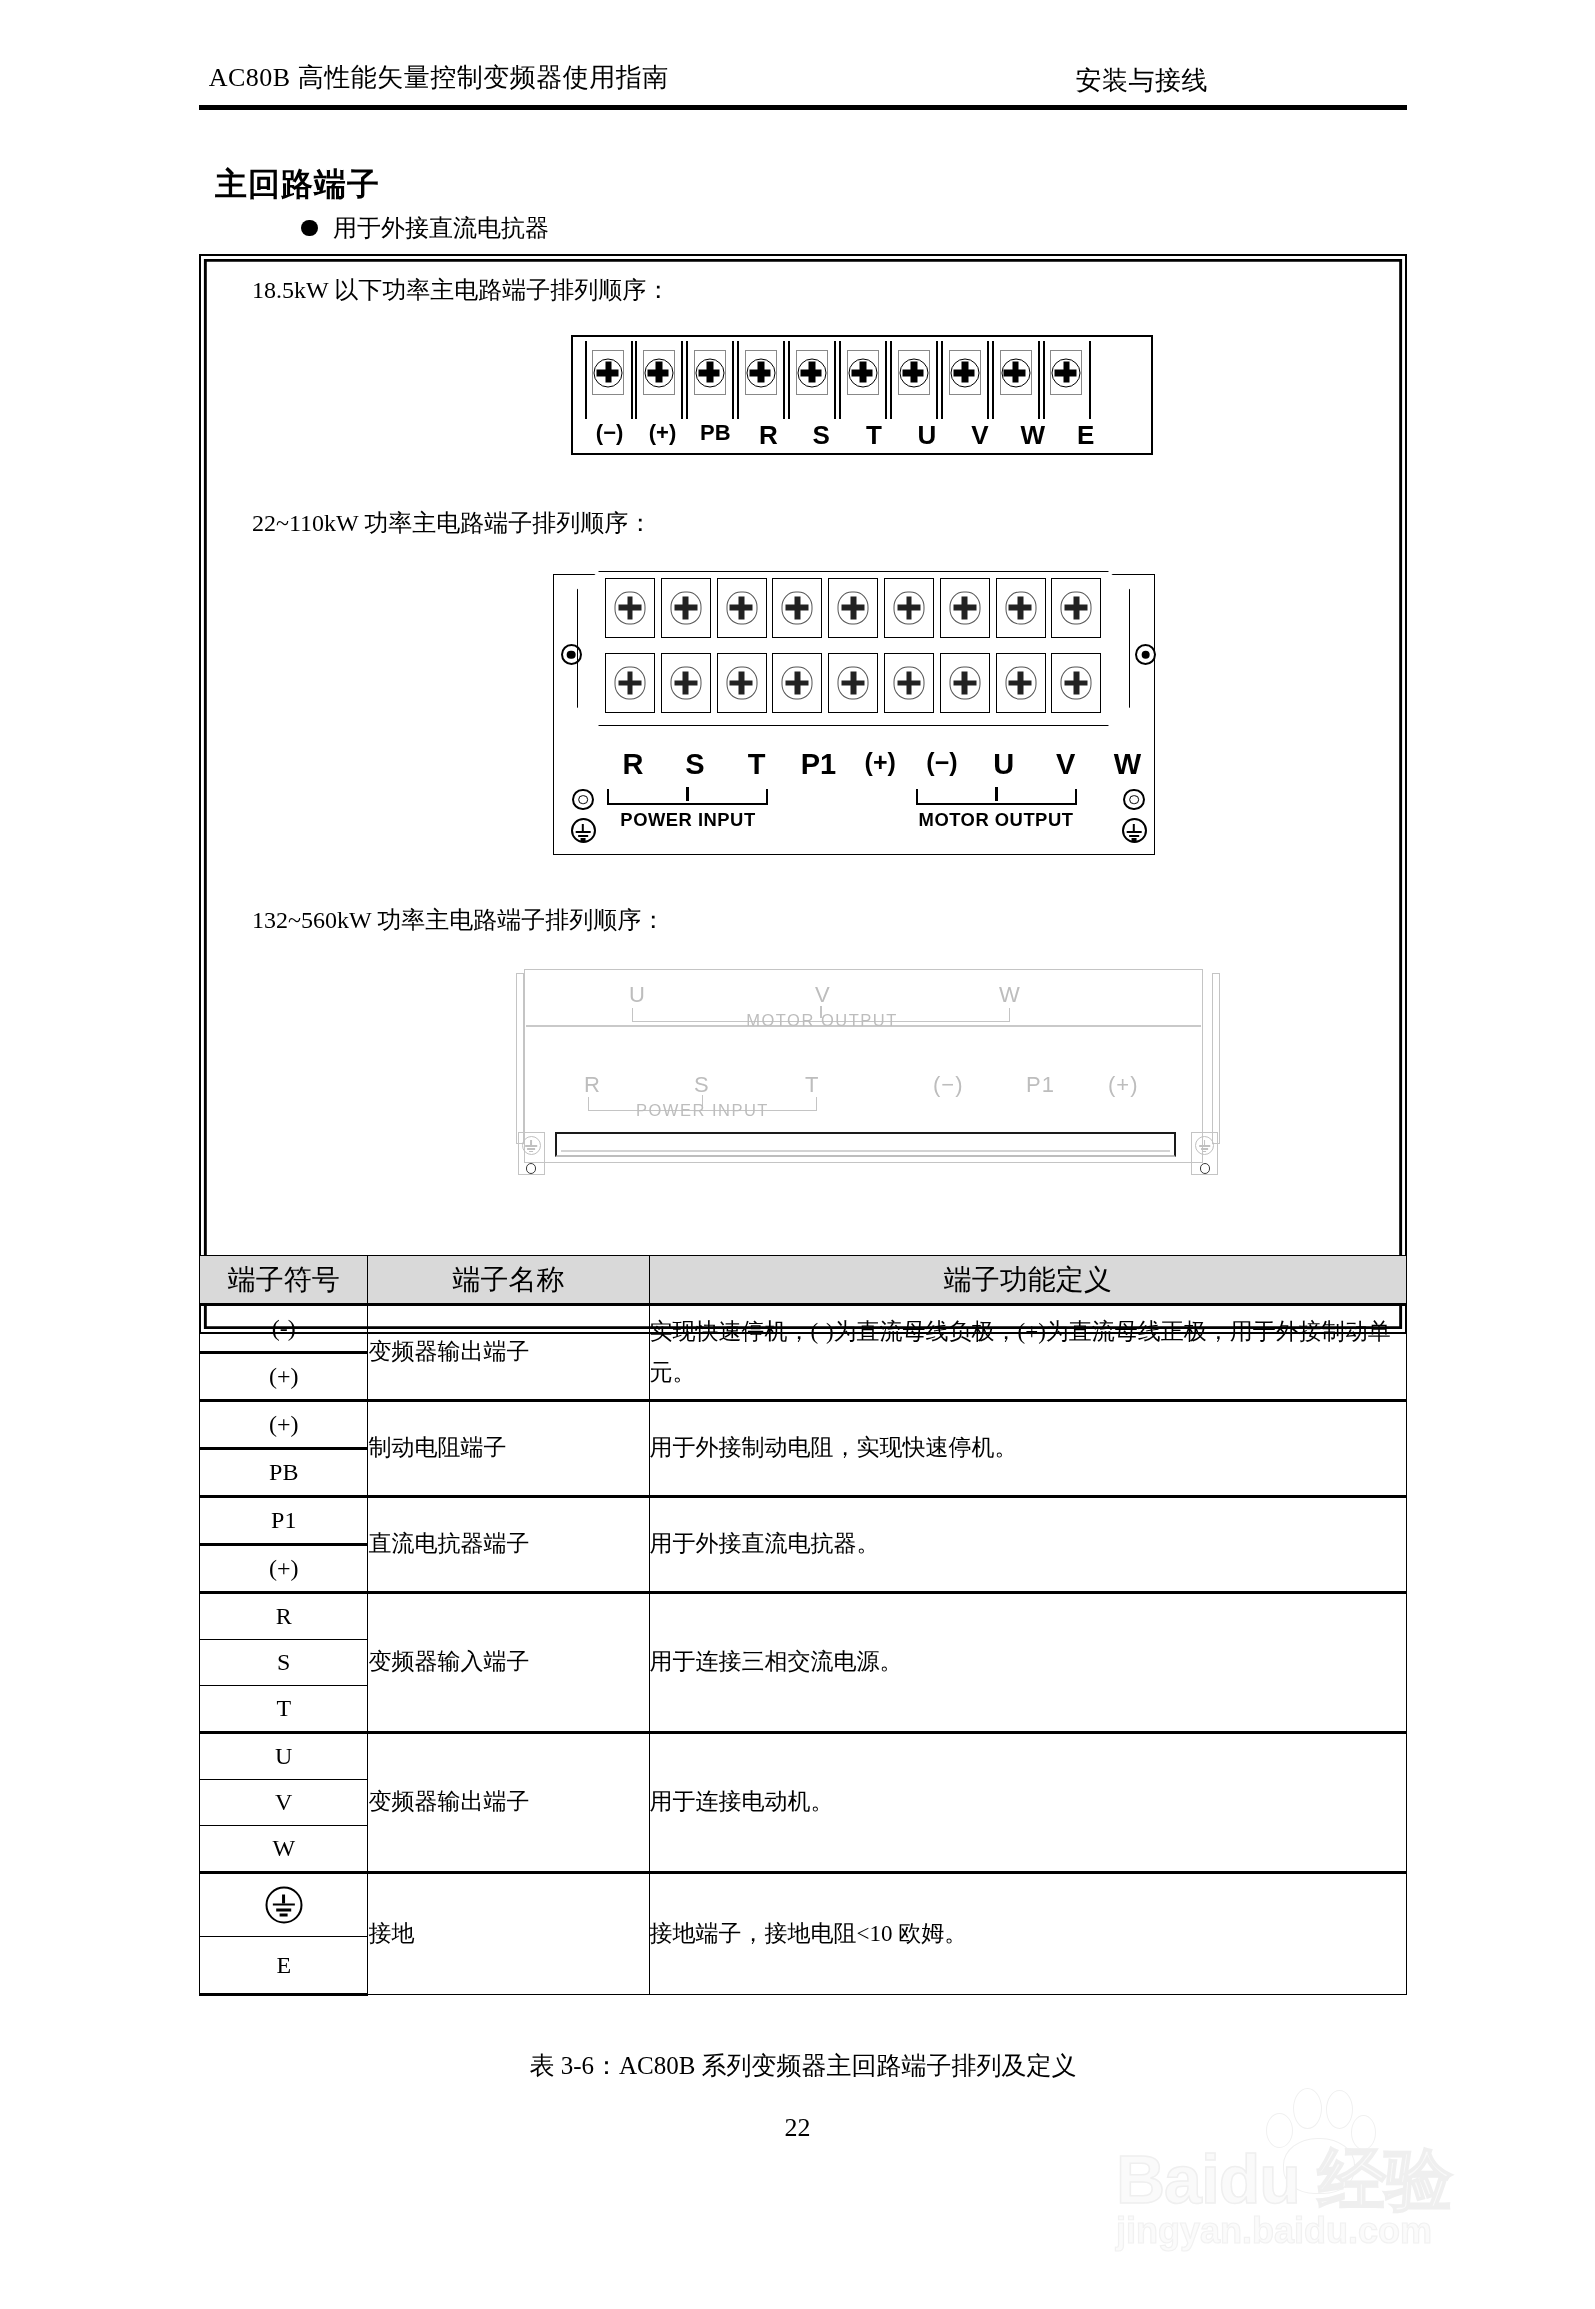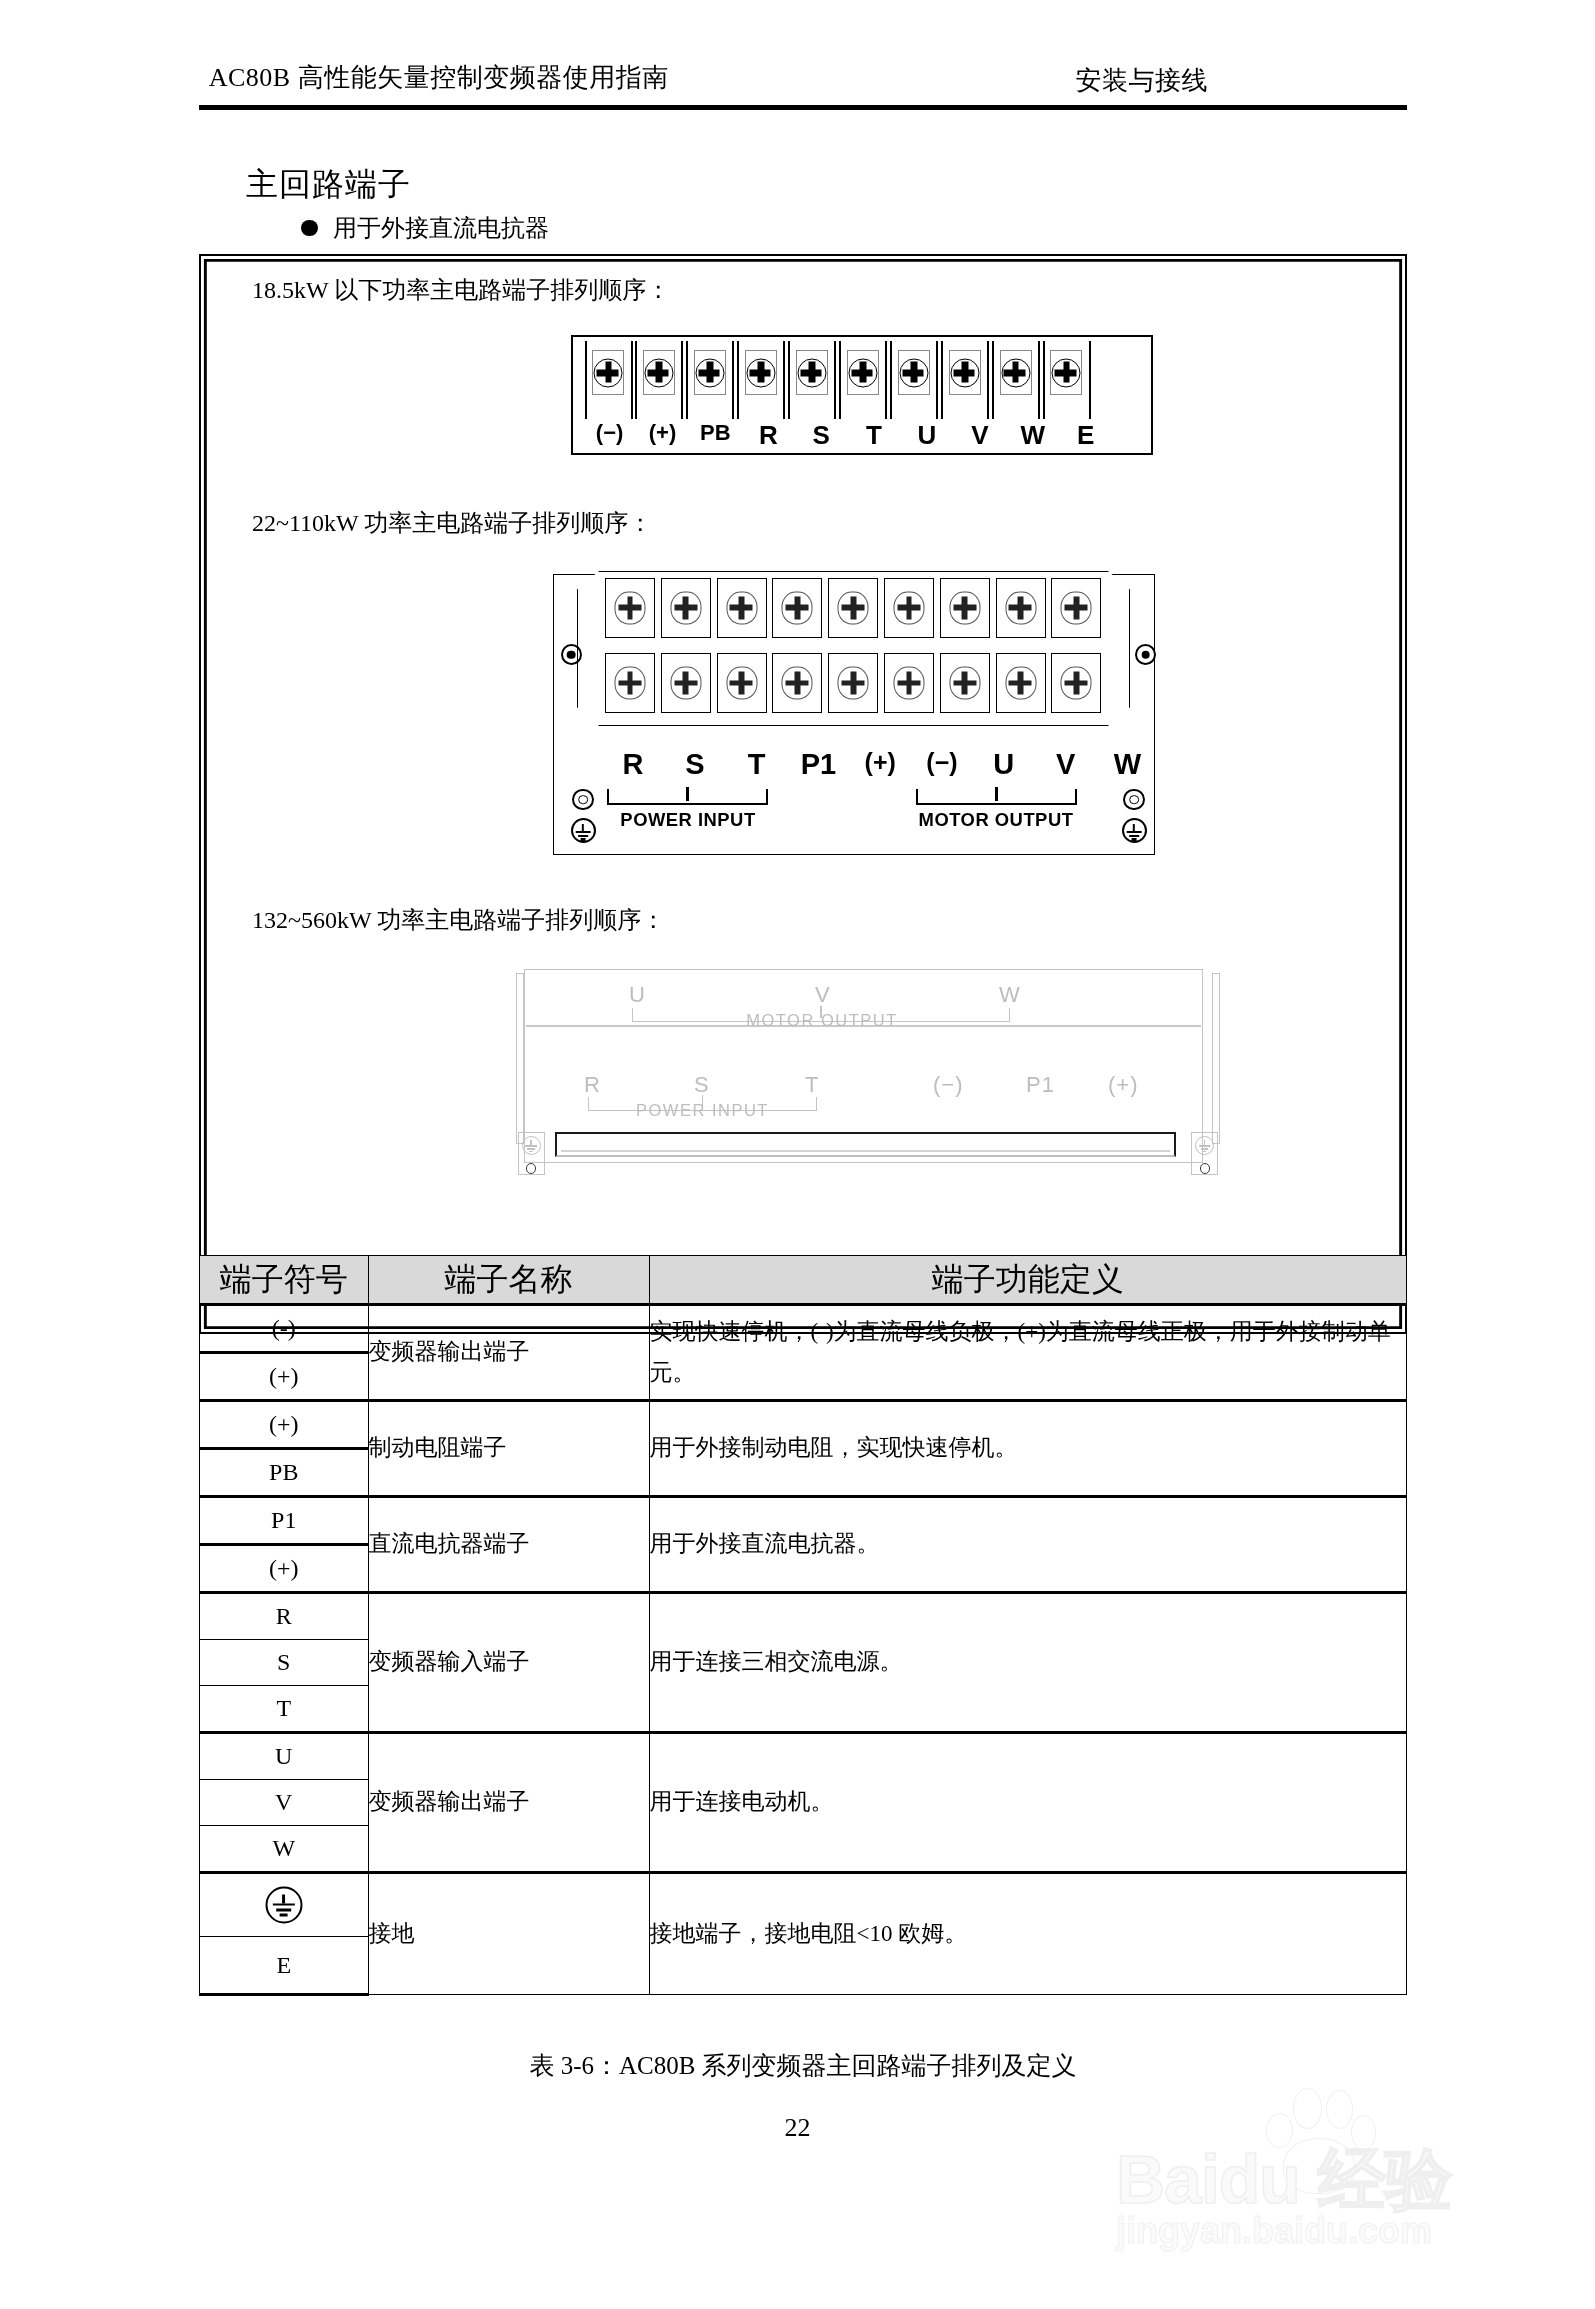--- a/index.html
+++ b/index.html
@@ -53,23 +53,22 @@
     height: 4.9px;
     background: #000;
   }
 
   
   .sec-title {
     position: absolute;
     left: 215px;
     top: 163px;
     font-size: 32px;
-    font-weight: normal;
+    font-weight: bold;
     letter-spacing: 1px;
-    margin-left: 31px;
   }
   .bullet-line {
     position: absolute;
     left: 301px;
     top: 212px;
     font-size: 24px;
     display: flex;
     align-items: center;
     gap: 15.5px;
   }
@@ -484,21 +483,21 @@
     font-size: 23px;
   }
   table.tbl td, table.tbl th {
     border: 1.9px solid #000;
     padding: 0;
     font-weight: normal;
   }
   table.tbl th {
     background: #d9d9d9;
     height: 47px;
-    font-size: 32px;
+    font-size: 28px;
     text-align: center;
   }
   .col-sym { width: 168px; }
   .col-name { width: 281px; }
   .col-def { width: 759px; }
 
   .sym-cell {
     height: 45px;
     text-align: center;
     vertical-align: middle;

